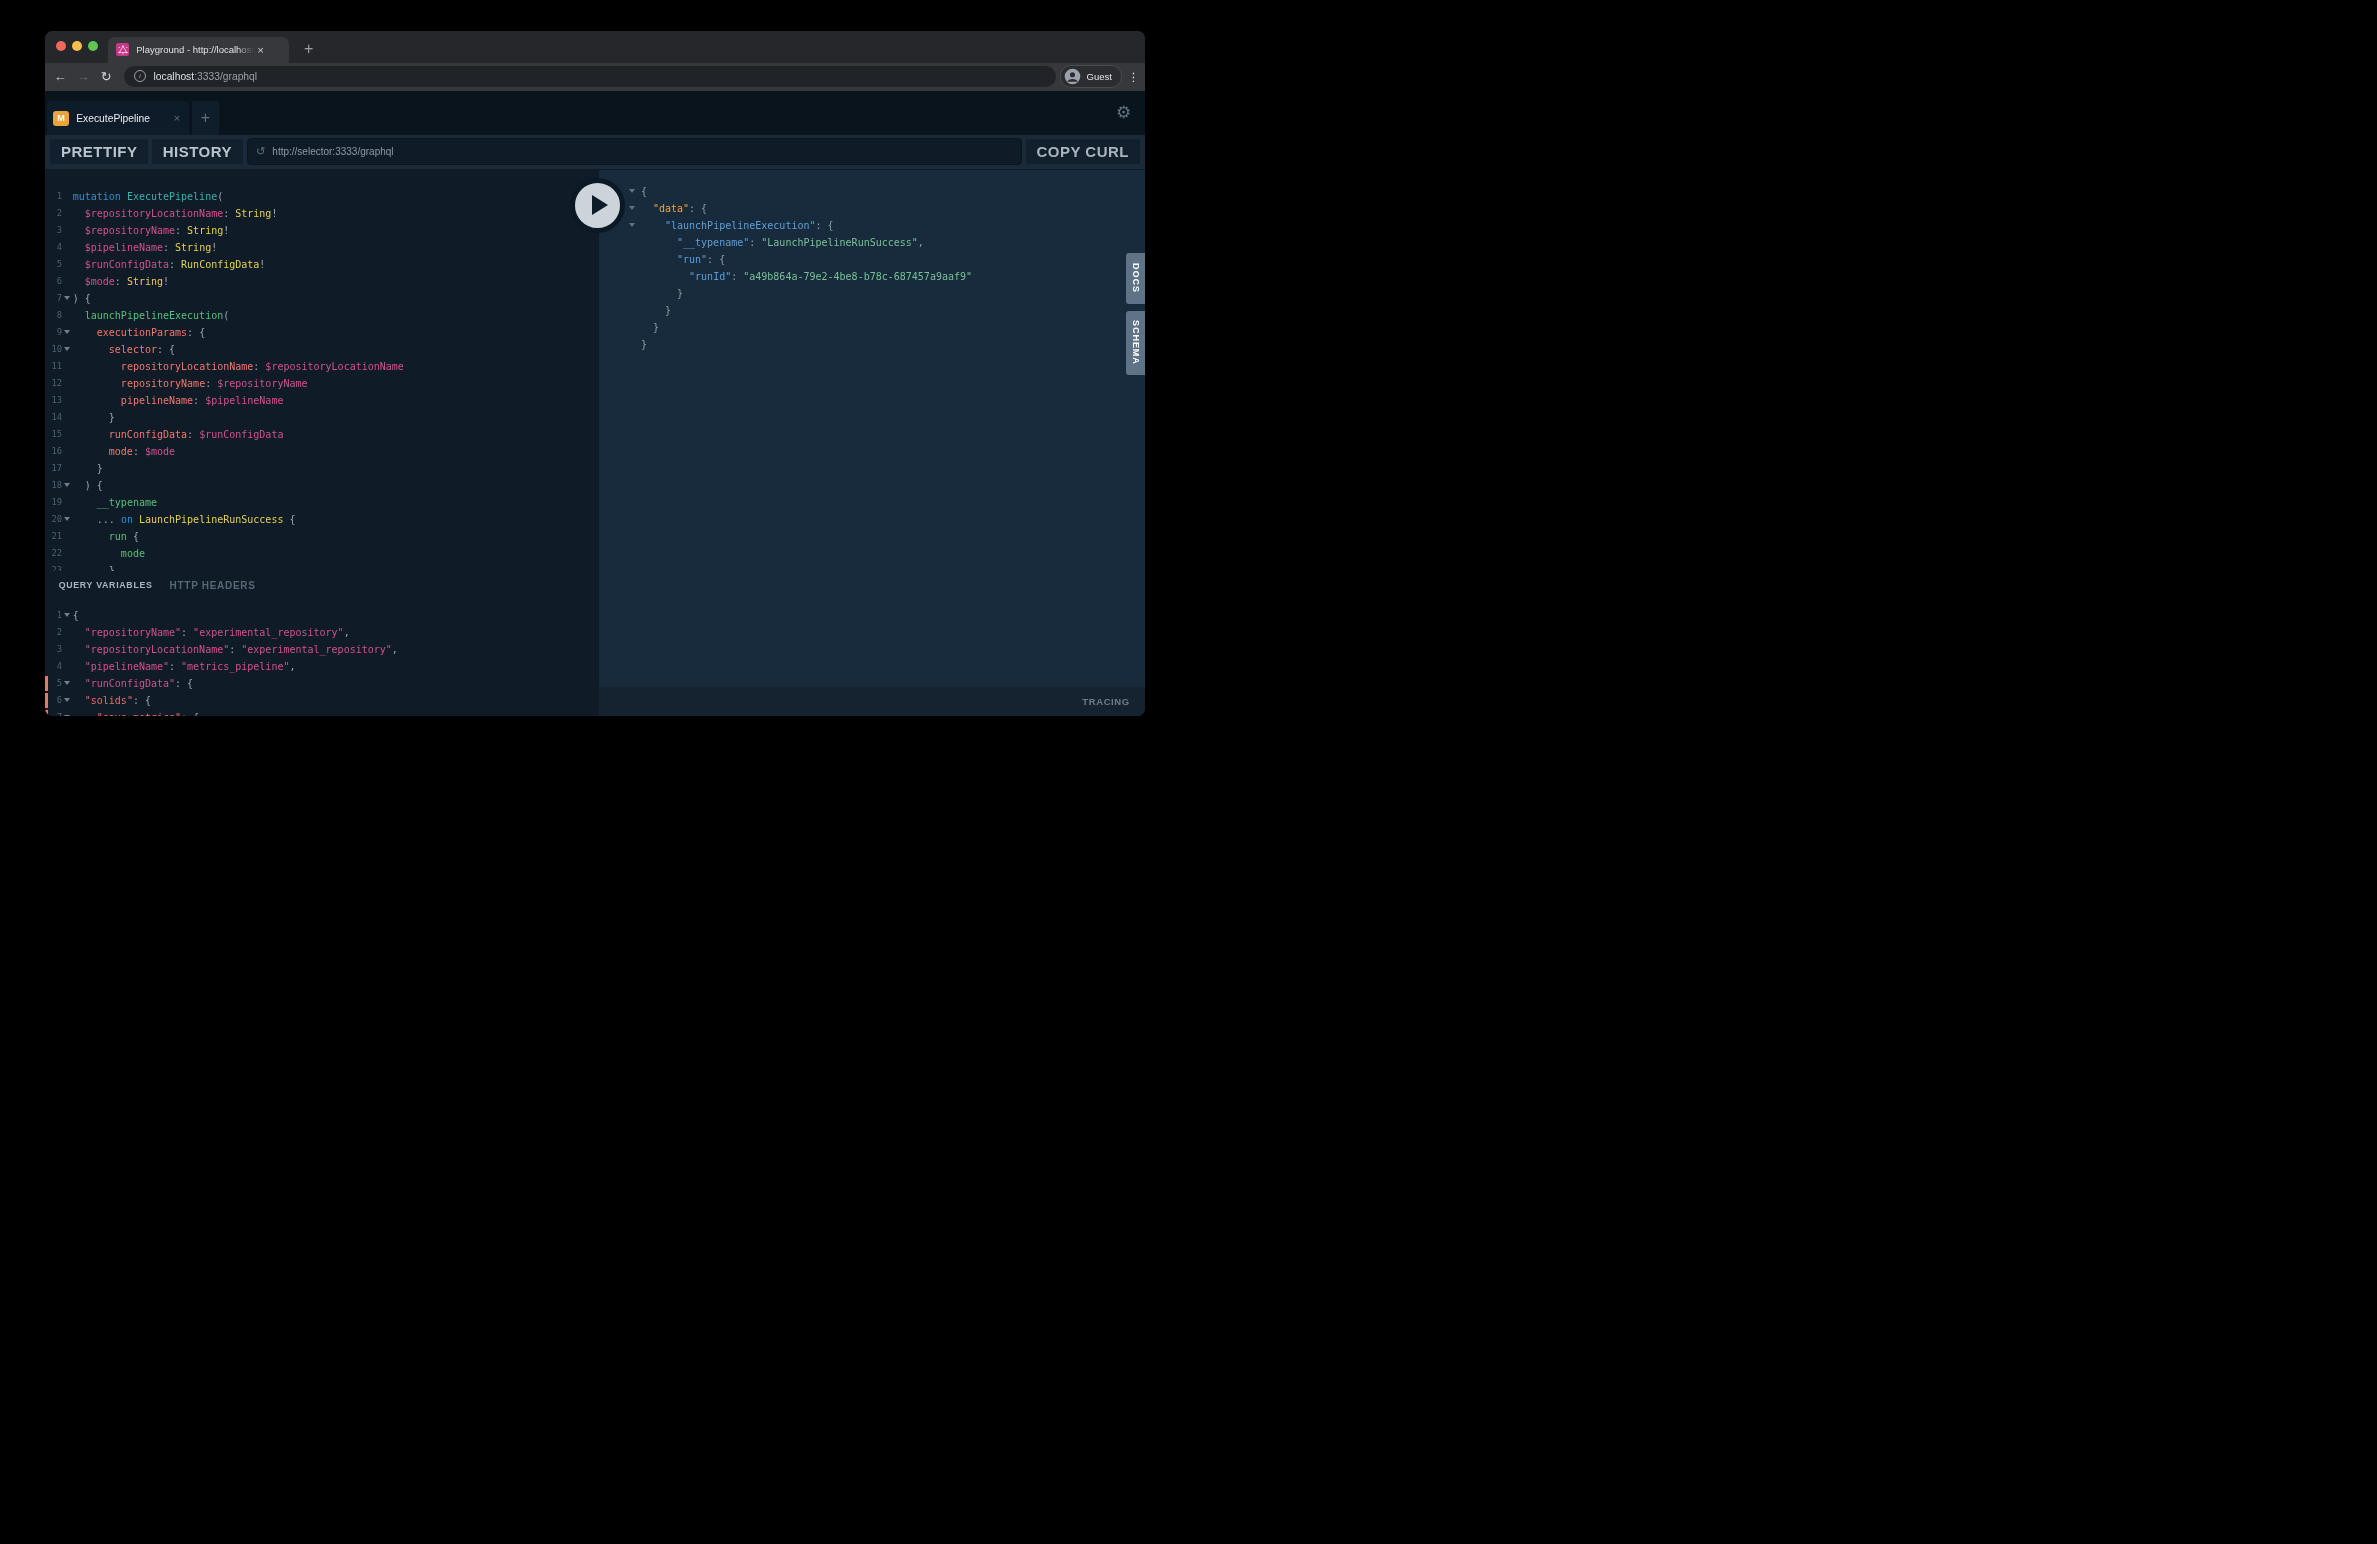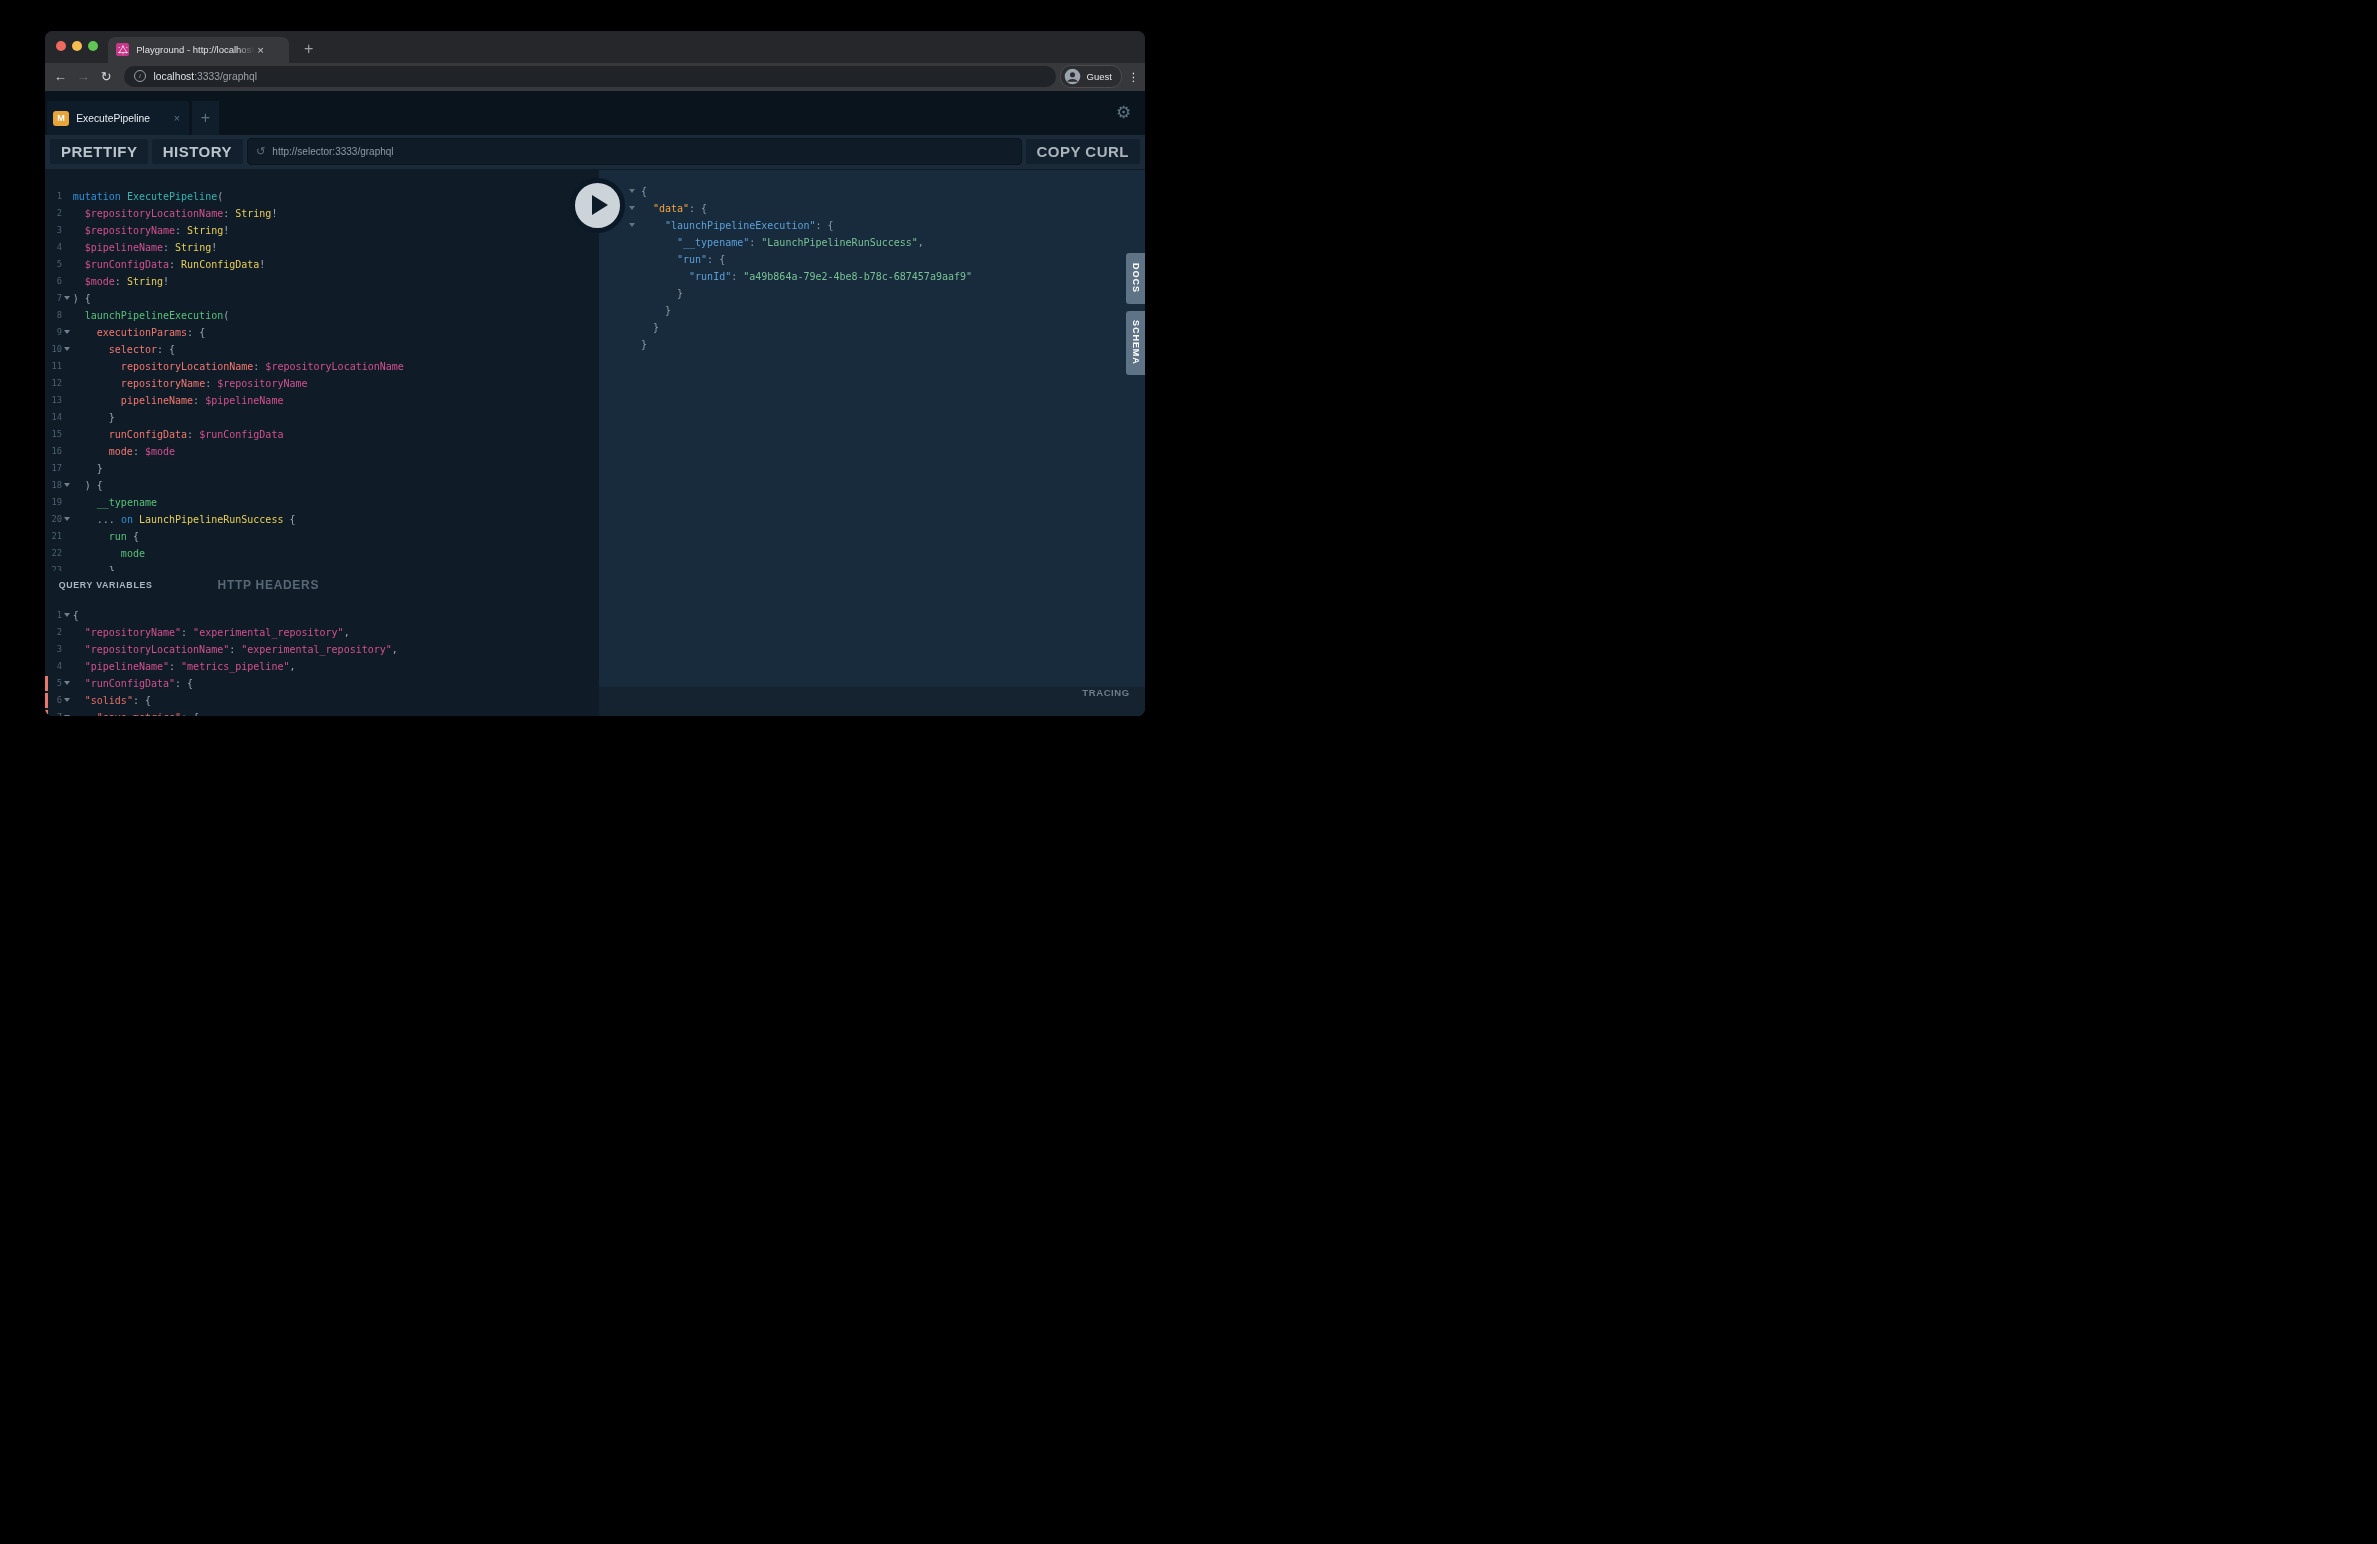--- a/index.html
+++ b/index.html
@@ -66,30 +66,30 @@
   .fold{width:10.7px;flex:none;display:flex;align-items:center;justify-content:center;}
   .fold i{display:block;width:0;height:0;border-left:3.4px solid transparent;
           border-right:3.4px solid transparent;border-top:4.2px solid #6f8090;}
   .lint{position:absolute;left:0;top:0.8px;bottom:0.8px;width:2.7px;background:#e8776b;}
   .ctext{flex:none;white-space:pre;}
   #editor{position:absolute;left:0;top:0;width:100%;height:401px;padding-top:18.3px;
           box-sizing:border-box;overflow:hidden;}
   .varhead{position:absolute;left:0;top:404px;width:100%;height:23px;display:flex;
            align-items:center;padding-left:13.7px;box-sizing:border-box;gap:17px;}
   .varhead .on{color:#aab6c0;font-weight:bold;font-size:8.8px;letter-spacing:0.7px;}
-  .varhead .off{color:#566876;font-weight:bold;font-size:12px;letter-spacing:0.7px;margin-left:48px;}
+  .varhead .off{color:#566876;font-weight:bold;font-size:10px;letter-spacing:0.7px;}
   #variables{position:absolute;left:0;top:426px;width:100%;bottom:0;padding-top:11.4px;
              box-sizing:border-box;overflow:hidden;}
   #results{position:absolute;left:0;top:0;width:100%;bottom:29px;padding-top:13px;
            box-sizing:border-box;overflow:hidden;}
   #results .code-line{padding-left:27.4px;}
   #results .fold{width:10.7px;margin-right:3.8px;}
   #results .fold i{border-top-color:#5f7381;}
   .tracing{position:absolute;left:0;right:0;bottom:0;height:29px;background:#15222f;
-           display:flex;align-items:flex-start;justify-content:flex-end;padding-right:15.2px;}
+           display:flex;align-items:center;justify-content:flex-end;padding-right:15.2px;}
   .tracing span{color:#6d7d8c;font-weight:bold;font-size:9.5px;letter-spacing:0.6px;}
   .sidetab{position:absolute;right:0;width:19px;background:#5e7386;border-radius:3px 0 0 3px;
            color:#fff;font-weight:bold;font-size:9.1px;letter-spacing:0.9px;
            writing-mode:vertical-rl;display:flex;align-items:center;justify-content:center;}
   #docs-tab{top:83px;height:51px;}
   #schema-tab{top:141px;height:64px;}
   .playbtn{position:absolute;left:525px;top:8.4px;width:45px;height:45px;border-radius:50%;
            background:#ccd4d9;border:5.3px solid #0b1826;z-index:5;
            display:flex;align-items:center;justify-content:center;}
   .playbtn i{display:block;width:0;height:0;border-top:10px solid transparent;

